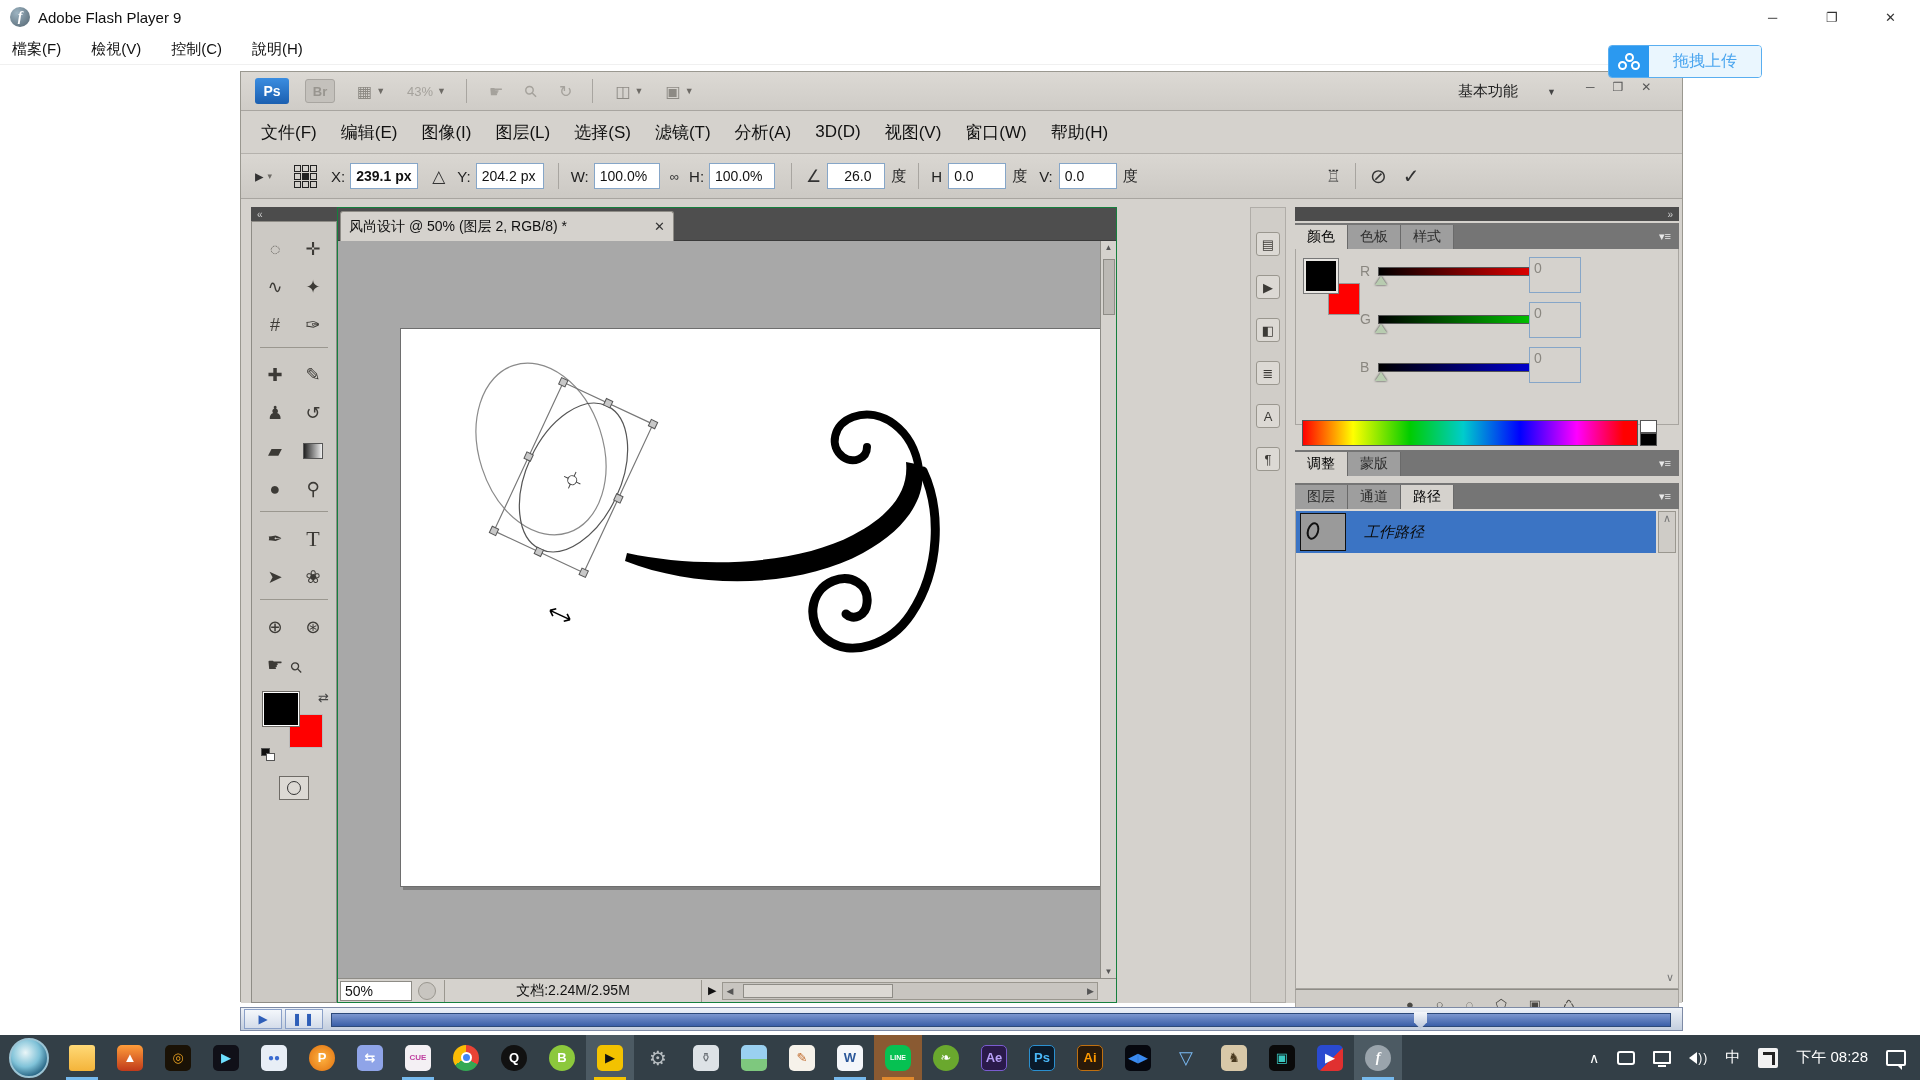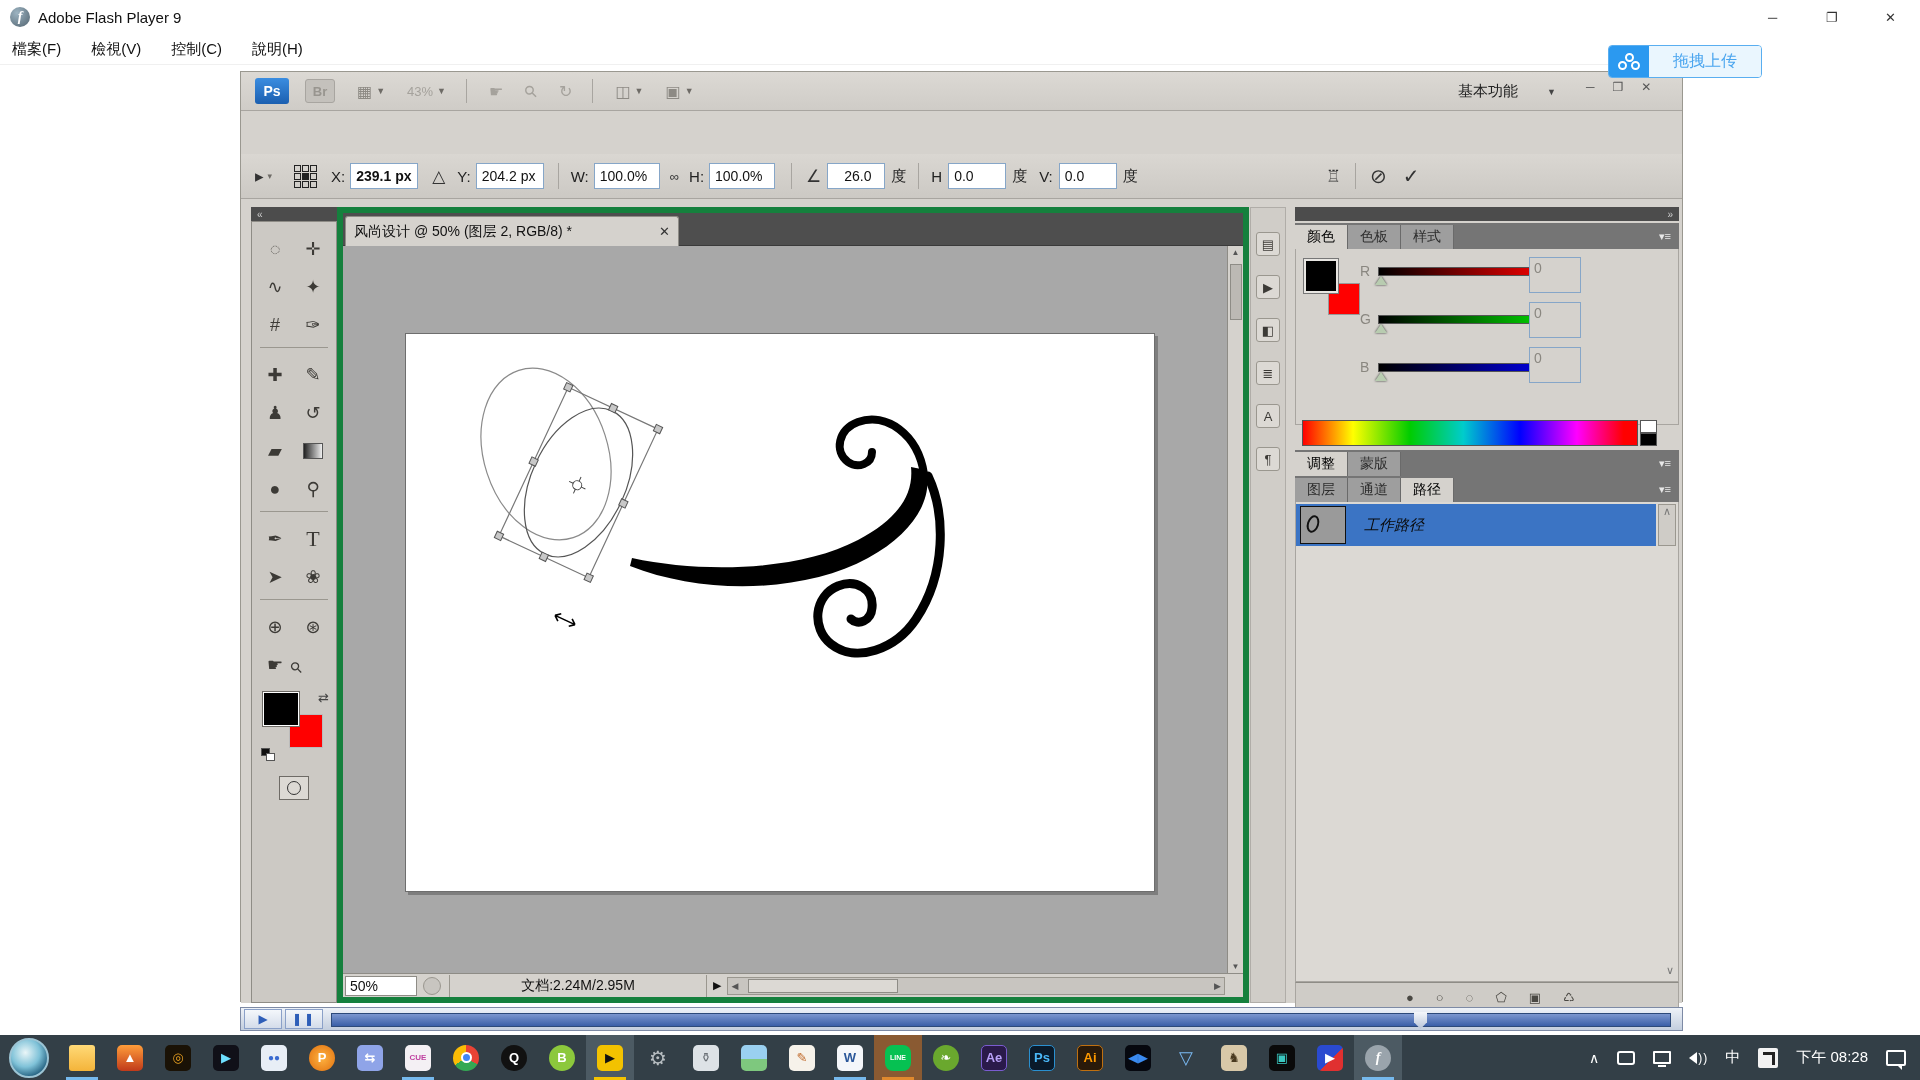--- a/index.html
+++ b/index.html
@@ -67,21 +67,21 @@
 .bg{position:absolute;left:30px;top:22px;width:34px;height:34px;background:#f00;border:1px solid #bbb}
 .swap{position:absolute;right:0;top:-2px;font-size:13px;color:#444}
 .mini{position:absolute;left:2px;bottom:-8px;width:16px;height:14px}
 .mini i{position:absolute;width:9px;height:8px;border:1px solid #555}
 .mini i:nth-child(1){left:0;top:0;background:#111}
 .mini i:nth-child(2){left:5px;top:5px;background:#fff}
 .qmask{width:30px;height:24px;margin:22px auto 0;border:1px solid #6e6b66;background:#dcd9d4;display:flex;align-items:center;justify-content:center}
 .qmask i{width:14px;height:14px;border:1px solid #333;border-radius:50%}
 
 
-.docwin{left:96px;top:135px;width:912px;height:796px;background:#a8a8a8;border:6px solid #15803d}
+.docwin{left:96px;top:135px;width:780px;height:796px;background:#a8a8a8;border:1px solid #15803d}
 .tabbar{position:absolute;left:0;top:0;width:100%;height:33px;background:#4e4e4e;border-bottom:1px solid #3a3a3a}
 .doctab{position:absolute;left:2px;top:3px;width:334px;height:30px;background:#d5d2cd;border:1px solid #8e8c86;border-bottom:none;border-radius:3px 3px 0 0;display:flex;align-items:center;padding:0 8px;gap:10px}
 .doctab .t{font-size:14px;white-space:nowrap;overflow:hidden}
 .doctab .x{margin-left:auto;font-size:13px;color:#333}
 .canvas{position:absolute;left:0;top:33px;right:16px;bottom:24px;background:#a8a8a8;overflow:hidden}
 .page{position:absolute;left:62px;top:87px;width:750px;height:559px;background:#fff;border:1px solid #6e6e6e;box-shadow:3px 3px 0 rgba(0,0,0,.25)}
 .vscroll{position:absolute;right:0;top:33px;width:16px;bottom:24px;background:#d5d2cd;border-left:1px solid #8e8c86;display:flex;flex-direction:column;align-items:center;justify-content:space-between;font-size:8px;color:#555;padding:2px 0}
 .vthumb{position:absolute;top:18px;left:2px;width:12px;height:56px;background:#bcb9b4;border:1px solid #8e8c86}
 .statusrow{position:absolute;left:0;bottom:0;width:100%;height:24px;background:#d5d2cd;border-top:1px solid #8e8c86;display:flex;align-items:center;font-size:14px}
 .zoombox{width:72px;height:20px;background:#fff;border:1px solid #8e8c86;margin-left:2px;padding:1px 4px;font-size:14px}
@@ -203,20 +203,33 @@
         <span class="caret">▼</span>
       <span class="workspace">基本功能</span>
       <span class="ws-caret">▼</span>
       <div class="pswin">
         <span>─</span>
         <span>❐</span>
         <span>✕</span>
       </div>
     </div>
 
+    <div class="abs menubar">
+      <span>文件(F)</span>
+      <span>编辑(E)</span>
+      <span>图像(I)</span>
+      <span>图层(L)</span>
+      <span>选择(S)</span>
+      <span>滤镜(T)</span>
+      <span>分析(A)</span>
+      <span>3D(D)</span>
+      <span>视图(V)</span>
+      <span>窗口(W)</span>
+      <span>帮助(H)</span>
+    </div>
 
     <div class="abs optionsbar">
       <span class="opt-ico" style="margin-left:14px">▸</span>
         <span class="caret">▾</span>
       <span class="refpoint" style="margin-left:22px">
           <i></i>
           <i></i>
           <i></i>
           <i></i>
           <i class="c"></i>
@@ -419,21 +432,21 @@
       </div>
 
       <div style="margin-top:25px">
         <div class="tabrow">
           <div class="ptab active">调整</div>
           <div class="ptab">蒙版</div>
           <span class="pmenu">▾≡</span>
         </div>
       </div>
 
-      <div style="">
+      <div style="margin-top:7px">
         <div class="tabrow">
           <div class="ptab">图层</div>
           <div class="ptab">通道</div>
           <div class="ptab active">路径</div>
           <span class="pmenu">▾≡</span>
         </div>
         <div class="listarea">
           <div class="pathrow">
             <div class="pththumb">
                 <i></i>

